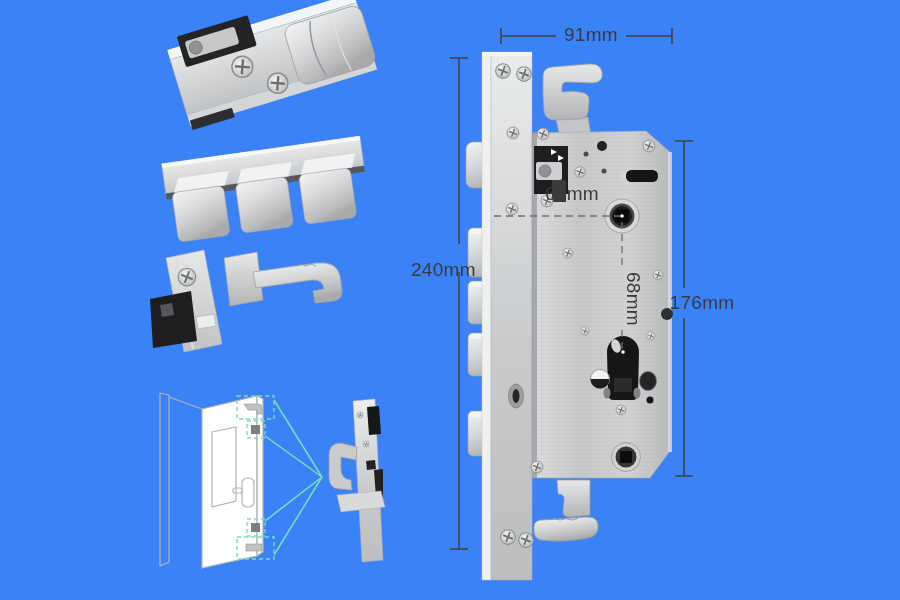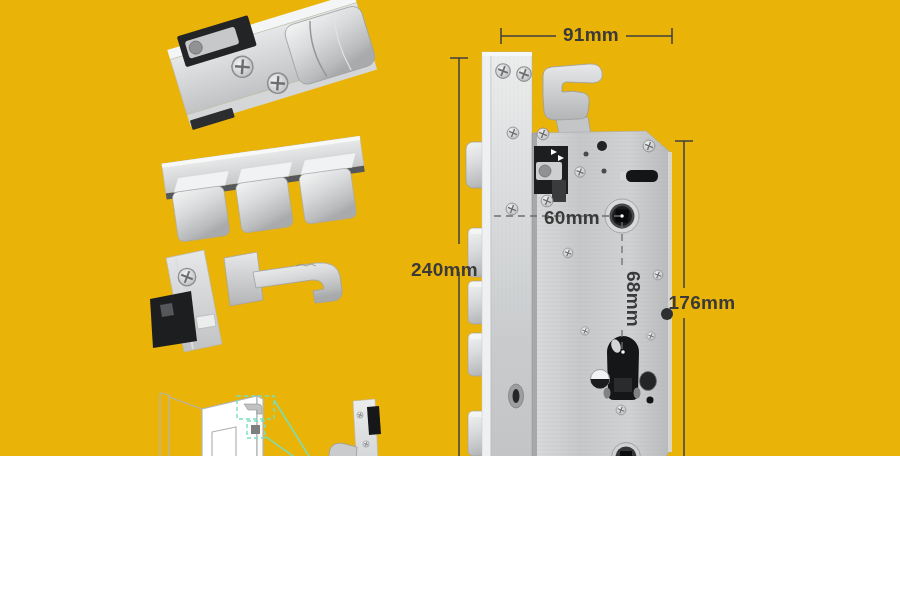--- a/index.html
+++ b/index.html
@@ -1,19 +1,18 @@
 <!DOCTYPE html>
 <html><head>
 <meta charset="utf-8">
 <style>
   html,body{margin:0;padding:0;background:#ffffff;}
   .canvas{
-    position:relative;width:900px;height:456px;background:#eab308;overflow:hidden;
+    position:relative;width:900px;height:600px;background:#3b82f6;overflow:hidden;
     font-family:"Liberation Sans",sans-serif;
-    font-weight:bold;
   }
   .dim-label{
     position:absolute;font-size:19px;color:#3a3a3a;text-align:center;
     width:64px;height:20px;line-height:20px;letter-spacing:0.3px;
   }
   .dim-label.rot{transform:rotate(90deg);}
   svg{position:absolute;left:0;top:0;}
 </style>
 </head>
 <body>
@@ -296,17 +295,17 @@
     <line x1="494" y1="216" x2="620" y2="216"></line>
     <line x1="622" y1="222" x2="622" y2="270"></line>
     <line x1="622" y1="330" x2="622" y2="350"></line>
   </g>
   <circle cx="622" cy="216" r="1.8" fill="#ffffff"></circle>
   <circle cx="623" cy="352" r="1.8" fill="#ffffff"></circle>
 </svg>
 
 <div class="dim-label" style="left:559px;top:25px;">91mm</div>
 <div class="dim-label" style="left:411px;top:260px;">240mm</div>
-<div class="dim-label" style="left:540px;top:208px;">60mm</div>
+<div class="dim-label" style="left:540px;top:184px;">60mm</div>
 <div class="dim-label rot" style="left:601px;top:289px;">68mm</div>
 <div class="dim-label" style="left:666px;top:293px;width:72px;">176mm</div>
 
 </div>
 
 </body></html>

